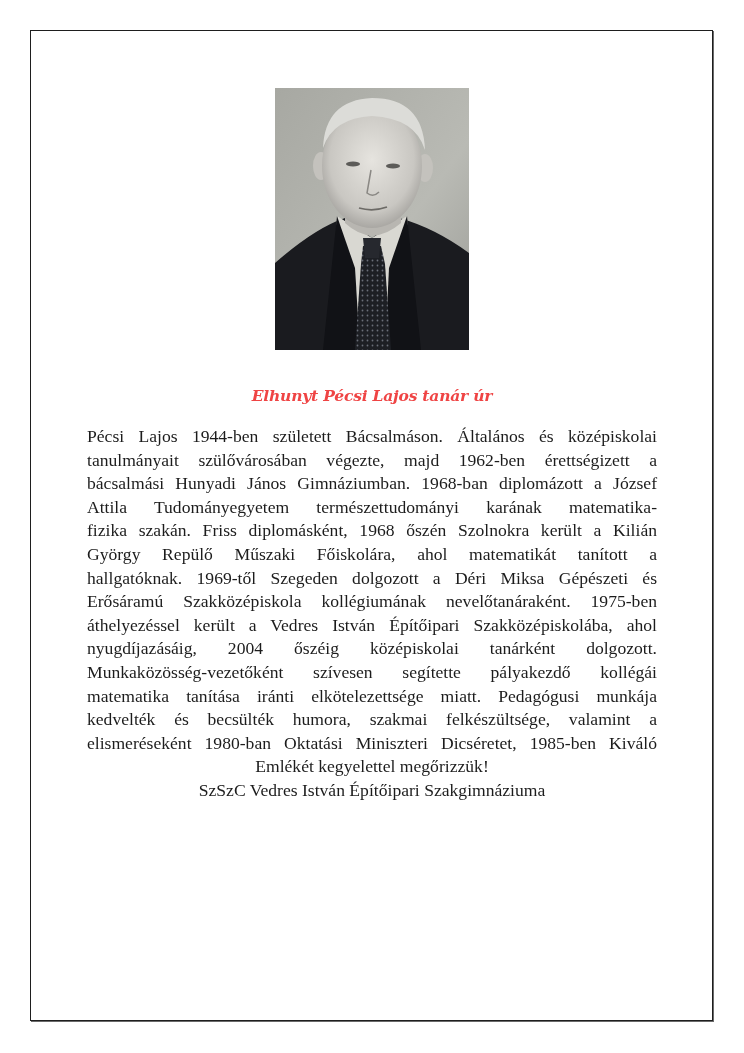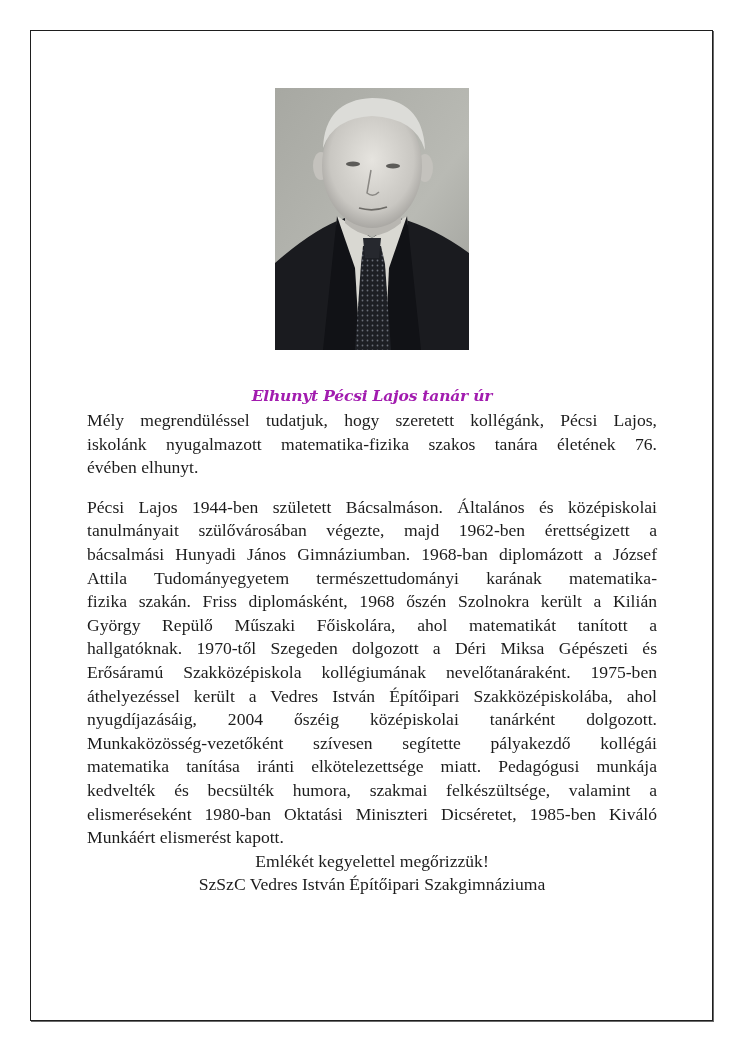--- a/index.html
+++ b/index.html
@@ -10,21 +10,21 @@
     background:#ffffff;
   }
   .photo {
     position:absolute; left:275px; top:88px; width:194px; height:262px;
     overflow:hidden; background:#a9aaa4;
   }
   .photo svg { display:block; width:100%; height:100%; }
   .title {
     position:absolute; left:87px; width:570px; top:384px; height:24px;
     text-align:center; font-family:"DejaVu Serif", serif; font-style:italic; font-weight:bold;
-    font-size:15.5px; color:#a21caf; line-height:24px; letter-spacing:-0.2px;
+    font-size:15.5px; color:#ef4444; line-height:24px; letter-spacing:-0.2px;
   }
   .body-text {
     position:absolute; left:87px; width:570px; top:409px;
     font-family:"Liberation Serif", serif; font-size:17.6px; line-height:23.6px;
     color:#1c1c1c;
   }
   .line { display:block; height:23.6px; white-space:nowrap; text-align:justify; text-align-last:justify; }
   .line.last { text-align-last:left; }
   .line.center { text-align:right; text-align-last:center; }
 </style>
@@ -76,37 +76,31 @@
     <ellipse cx="118" cy="78" rx="7" ry="2.5" fill="#5c5b58"></ellipse>
 
     <path d="M96 82 L92 105 Q98 110 104 104" stroke="#8a8884" stroke-width="1.5" fill="none"></path>
     <path d="M84 120 Q98 124 112 119" stroke="#6c6a66" stroke-width="1.8" fill="none"></path>
   </svg>
 </div>
 
 <div class="title">Elhunyt Pécsi Lajos tanár úr</div>
 
 <div class="body-text">
-  <div>
-    <span class="line">Mély megrendüléssel tudatjuk, hogy szeretett kollégánk, Pécsi Lajos,</span>
-    <span class="line">iskolánk nyugalmazott matematika-fizika szakos tanára életének 76.</span>
-    <span class="line last">évében elhunyt.</span>
-  </div>
   <div style="margin-top:16px;">
     <span class="line">Pécsi Lajos 1944-ben született Bácsalmáson. Általános és középiskolai</span>
     <span class="line">tanulmányait szülővárosában végezte, majd 1962-ben érettségizett a</span>
     <span class="line">bácsalmási Hunyadi János Gimnáziumban. 1968-ban diplomázott a József</span>
     <span class="line">Attila Tudományegyetem természettudományi karának matematika-</span>
     <span class="line">fizika szakán. Friss diplomásként, 1968 őszén Szolnokra került a Kilián</span>
     <span class="line">György Repülő Műszaki Főiskolára, ahol matematikát tanított a</span>
-    <span class="line">hallgatóknak. 1970-től Szegeden dolgozott a Déri Miksa Gépészeti és</span>
+    <span class="line">hallgatóknak. 1969-től Szegeden dolgozott a Déri Miksa Gépészeti és</span>
     <span class="line">Erősáramú Szakközépiskola kollégiumának nevelőtanáraként. 1975-ben</span>
     <span class="line">áthelyezéssel került a Vedres István Építőipari Szakközépiskolába, ahol</span>
     <span class="line">nyugdíjazásáig, 2004 őszéig középiskolai tanárként dolgozott.</span>
     <span class="line">Munkaközösség-vezetőként szívesen segítette pályakezdő kollégái</span>
     <span class="line">matematika tanítása iránti elkötelezettsége miatt. Pedagógusi munkája</span>
     <span class="line">kedvelték és becsülték humora, szakmai felkészültsége, valamint a</span>
     <span class="line">elismeréseként 1980-ban Oktatási Miniszteri Dicséretet, 1985-ben Kiváló</span>
-    <span class="line last">Munkáért elismerést kapott.</span>
   </div>
   <span class="line center">Emlékét kegyelettel megőrizzük!</span>
   <span class="line center">SzSzC Vedres István Építőipari Szakgimnáziuma</span>
 </div>
 
 </body></html>

